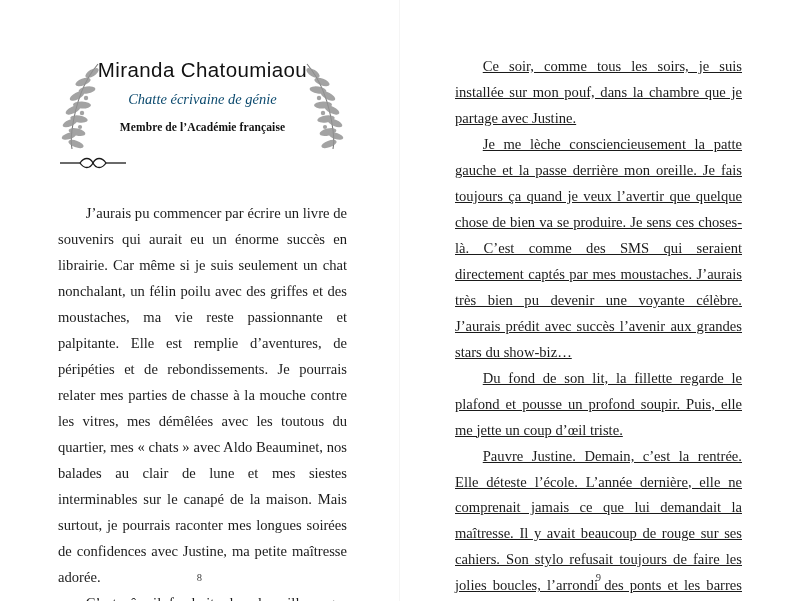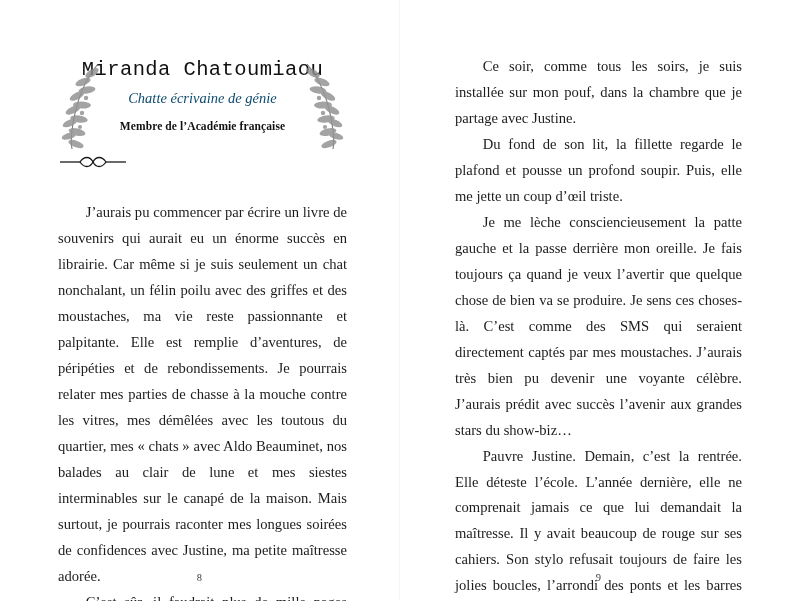--- a/index.html
+++ b/index.html
@@ -25,39 +25,40 @@
     box-sizing: border-box;
     height: 601px;
   }
   .page-left {
     width: 399px;
     padding: 40px 52px 0 58px;
   }
   .page-right {
     width: 399px;
     padding: 40px 56px 8px 56px;
+    text-decoration: underline;
   }
   .gutter-shadow {
     position: absolute;
     left: 399px;
     top: 0;
     width: 1px;
     height: 601px;
     background: rgba(0,0,0,0.04);
   }
 
   
   .emblem {
     position: relative;
     margin: 18px auto 0 auto;
     width: 285px;
     text-align: center;
   }
   .emblem-title {
-    font-family: Liberation Mono, monospace;
+    font-family: Liberation Sans, sans-serif;
     font-size: 20.5px;
     letter-spacing: 0.4px;
     margin: 0 0 9px 0;
     font-weight: normal;
     color: #111;
   }
   .emblem-sub {
     font-style: italic;
     font-size: 14.5px;
     margin: 0 0 13px 0;
@@ -186,21 +187,21 @@
       <p>J’aurais pu commencer par écrire un livre de souvenirs qui aurait eu un énorme succès en librairie. Car même si je suis seulement un chat nonchalant, un félin poilu avec des griffes et des moustaches, ma vie reste passionnante et palpitante. Elle est remplie d’aventures, de péripéties et de rebondissements. Je pourrais relater mes parties de chasse à la mouche contre les vitres, mes démêlées avec les toutous du quartier, mes « chats » avec Aldo Beauminet, nos balades au clair de lune et mes siestes interminables sur le canapé de la maison. Mais surtout, je pourrais raconter mes longues soirées de confidences avec Justine, ma petite maîtresse adorée.</p>
       <p>C’est sûr, il faudrait plus de mille pages pour écrire toute ma vie.</p>
     </div>
 
     <div class="folio">8</div>
   </div>
 
   <div class="page page-right">
     <div class="body-text">
       <p>Ce soir, comme tous les soirs, je suis installée sur mon pouf, dans la chambre que je partage avec Justine.</p>
+      <p>Je me lèche consciencieusement la patte gauche et la passe derrière mon oreille. Je fais toujours ça quand je veux l’avertir que quelque chose de bien va se produire. Je sens ces choses-là. C’est comme des SMS qui seraient directement captés par mes moustaches. J’aurais très bien pu devenir une voyante célèbre. J’aurais prédit avec succès l’avenir aux grandes stars du show-biz…</p>
       <p>Du fond de son lit, la fillette regarde le plafond et pousse un profond soupir. Puis, elle me jette un coup d’œil triste.</p>
-      <p>Je me lèche consciencieusement la patte gauche et la passe derrière mon oreille. Je fais toujours ça quand je veux l’avertir que quelque chose de bien va se produire. Je sens ces choses-là. C’est comme des SMS qui seraient directement captés par mes moustaches. J’aurais très bien pu devenir une voyante célèbre. J’aurais prédit avec succès l’avenir aux grandes stars du show-biz…</p>
       <p>Pauvre Justine. Demain, c’est la rentrée. Elle déteste l’école. L’année dernière, elle ne comprenait jamais ce que lui demandait la maîtresse. Il y avait beaucoup de rouge sur ses cahiers. Son stylo refusait toujours de faire les jolies boucles, l’arrondi des ponts et les barres droites qu’elle s’appliquait pourtant consciencieusement à tracer. Son écriture,</p>
     </div>
 
     <div class="folio">9</div>
   </div>
 
 </div>
 
 </body></html>

